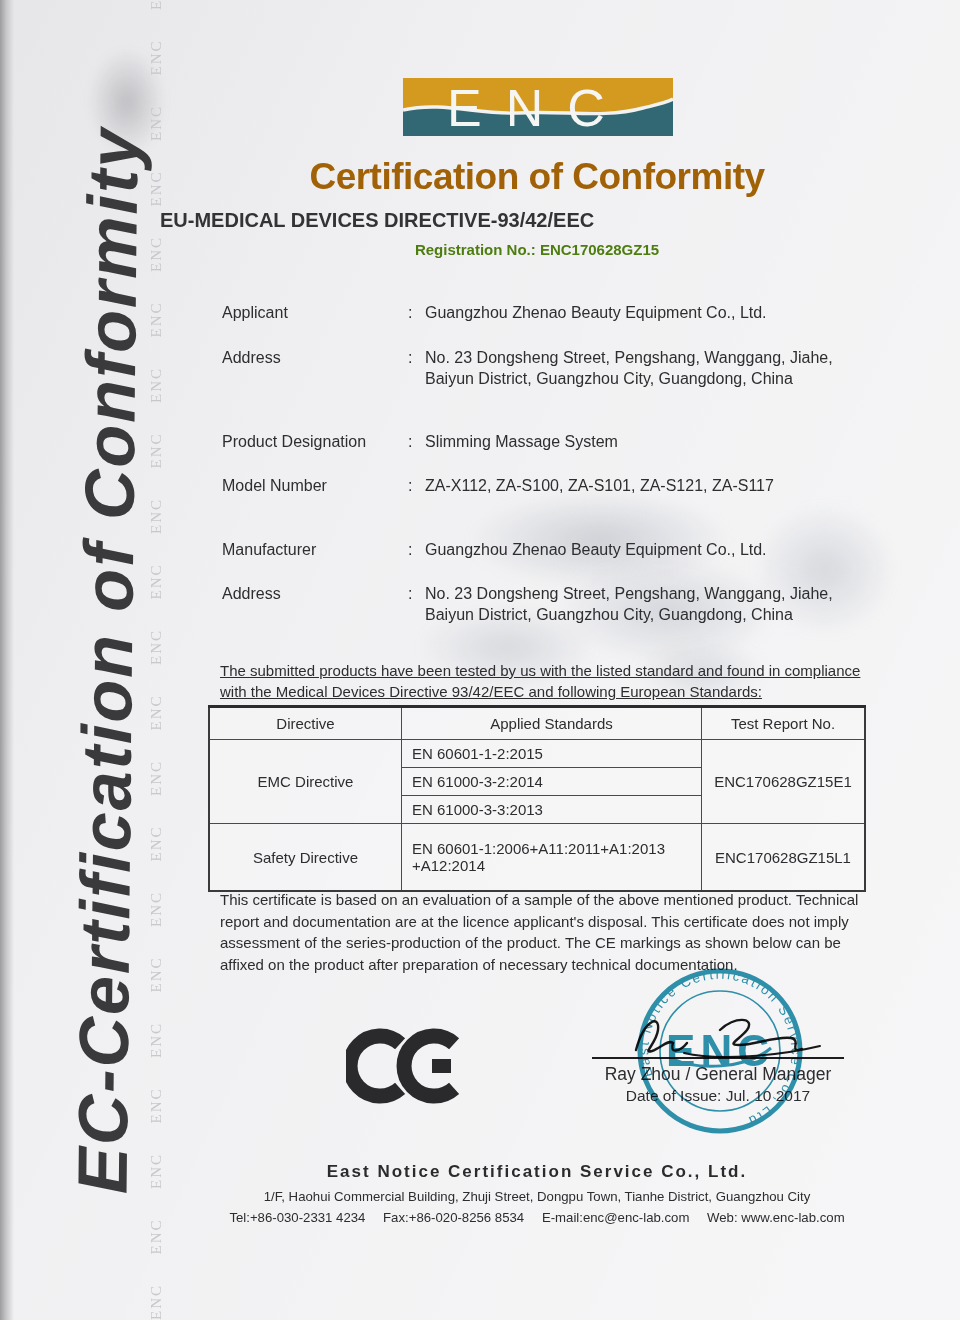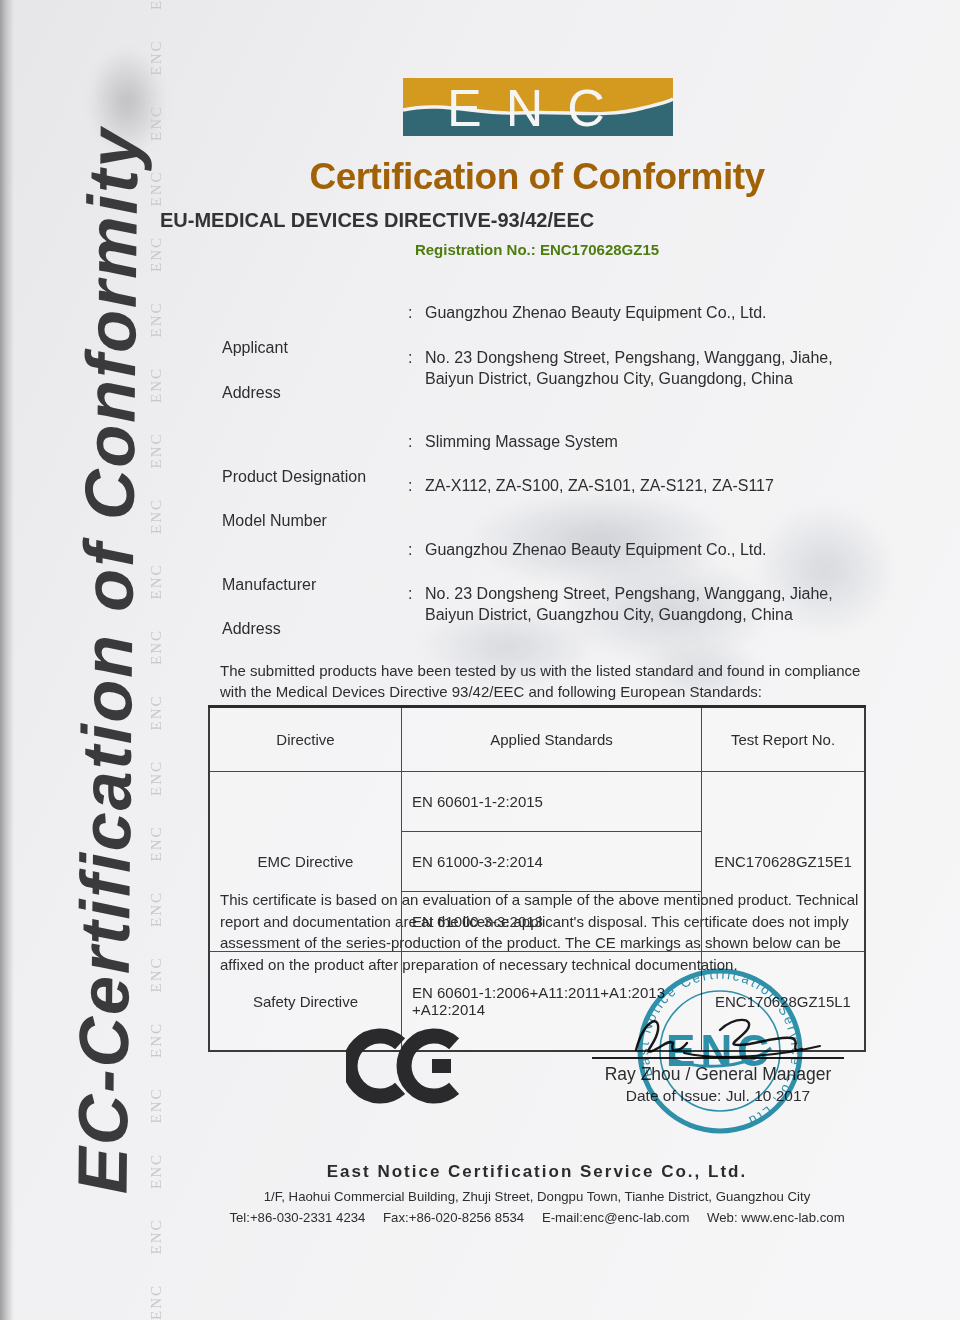--- a/index.html
+++ b/index.html
@@ -43,35 +43,35 @@
   .logo{position:absolute;left:403px;top:78px;width:270px;height:58px;}
   .title{position:absolute;left:160px;top:156px;width:754px;text-align:center;
     font-size:37px;font-weight:bold;letter-spacing:-.5px;color:#a16207;}
   .subtitle{position:absolute;left:160px;top:209px;width:754px;text-align:left;
     font-size:20px;font-weight:bold;color:#333336;}
   .regno{position:absolute;left:160px;top:241px;width:754px;text-align:center;
     font-size:15px;font-weight:bold;color:#4d7c0f;}
 
   
   .field{position:absolute;left:222px;width:648px;display:flex;font-size:16px;line-height:21px;}
-  .field .lbl{width:186px;flex:none;margin-top:35px;}
+  .field .lbl{width:186px;flex:none;}
   .field .col{width:17px;flex:none;}
   .field .val{width:430px;}
   .f0{top:302px}.f1{top:347px}.f2{top:431px}.f3{top:475px}.f4{top:539px}.f5{top:583px}
 
   .para{position:absolute;left:220px;width:650px;font-size:15px;line-height:21px;color:#2d2d30;}
-  .para1{top:660px;}
+  .para1{top:660px;text-decoration:underline;}
   .para2{top:889px;line-height:21.5px;width:648px;}
 
   
   table.std{
     position:absolute;left:208px;top:705px;border-collapse:collapse;
     font-size:15px;color:#2d2d30;table-layout:fixed;
   }
-  table.std td{border:1px solid #4a4a4c;padding:18px 10px;background:rgba(250,250,251,.4);}
+  table.std td{border:1px solid #4a4a4c;padding:2px 10px;background:rgba(250,250,251,.4);}
   table.std{border:2px solid #3a3a3c;border-top:3px solid #2c2c2e;}
   td.c-dir{width:171px;text-align:center;}
   td.c-std{width:279px;text-align:left;}
   td.c-rep{width:142px;text-align:center;}
   tr.hd td{height:27px;text-align:center;}
   tr.std-row td{height:23px;margin-top:16px;}
   tr.safety td{height:62px;}
 
   
   .ce{position:absolute;left:346px;top:1020px;}

